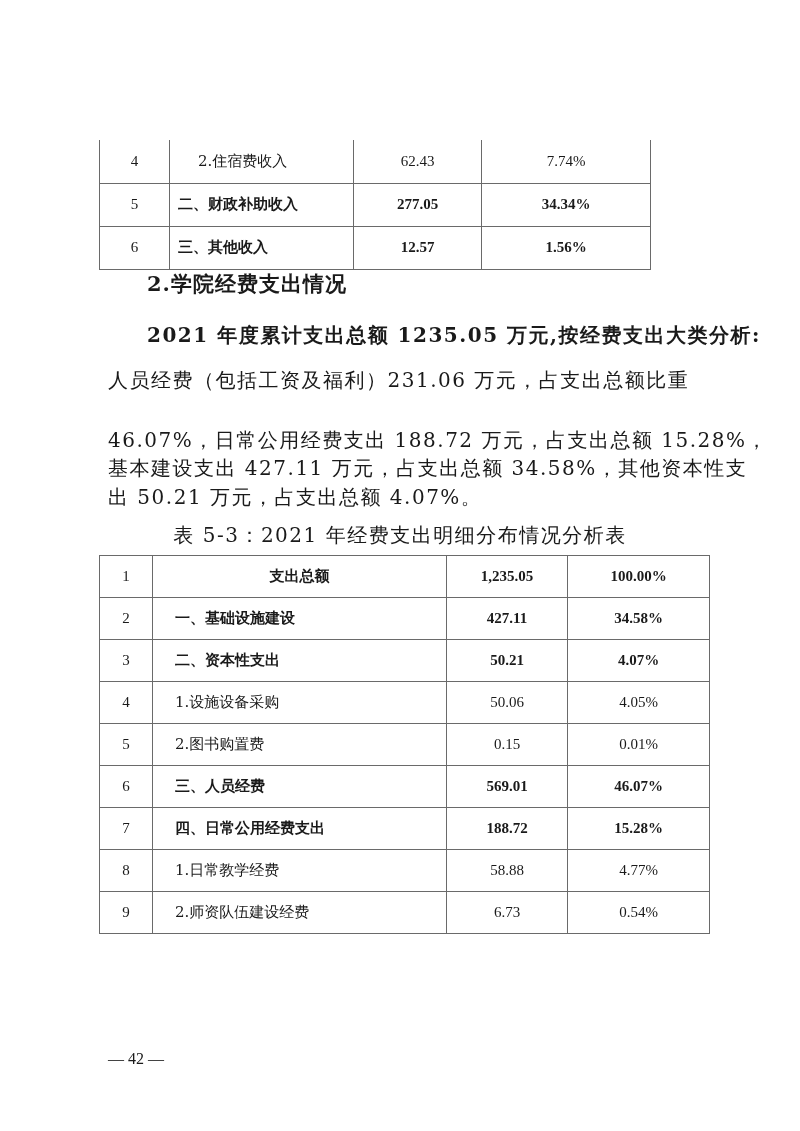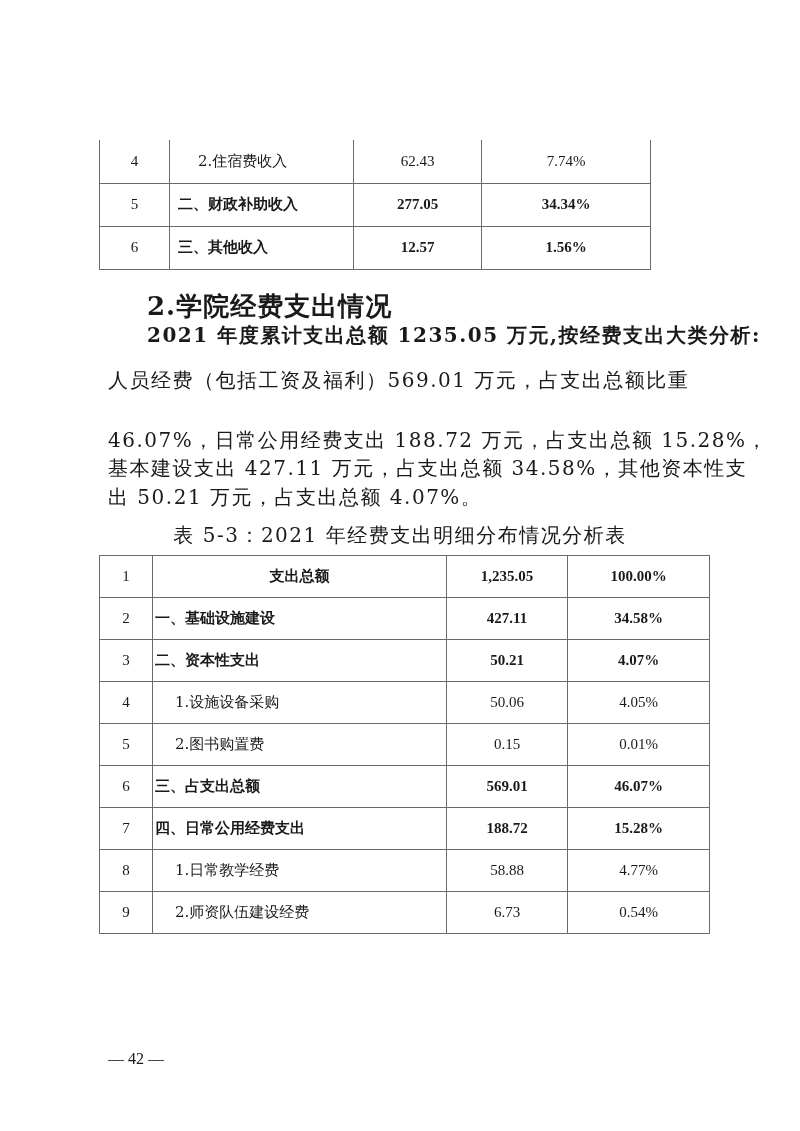--- a/index.html
+++ b/index.html
@@ -12,28 +12,28 @@
   .bold { font-weight: bold; margin-left: 6px; }
   .left { text-align: left; }
   .indent { padding-left: 22px; }
   .indent-top { padding-left: 28px; text-align: left; }
 
   #income-table { left: 99px; top: 140px; width: 551px; font-size: 15px; }
   #income-table tr { height: 43px; }
   #income-table tr:first-child td { border-top: none; }
   #income-table td.item { padding-left: 8px; }
 
-  #section-heading { position: absolute; left: 147px; top: 289px; font-size: 26px; font-weight: bold; letter-spacing: 1px; }
+  #section-heading { position: absolute; left: 147px; top: 270px; font-size: 21px; font-weight: bold; letter-spacing: 1px; }
   .para-line { position: absolute; left: 108px; width: 605px; font-size: 20px; letter-spacing: 1.5px; white-space: nowrap; }
   #table-caption { position: absolute; left: 0; width: 800px; top: 522px; text-align: center; font-size: 20px; letter-spacing: 1.5px; }
 
   #expense-table { left: 99px; top: 555px; width: 610px; font-size: 15px; }
   #expense-table tr { height: 42px; }
   #expense-table th { font-family: "DejaVu Sans", "Liberation Sans", sans-serif; font-size: 15px; }
-  #expense-table td.item { padding-left: 2px; }
+  #expense-table td.item { padding-left: 22px; }
 
   #page-number { position: absolute; left: 108px; top: 1050px; font-family: Liberation Serif, serif; font-size: 16px; }
 </style>
 </head>
 <body>
 
 <table id="income-table">
   <colgroup>
       <col style="width:70px">
       <col style="width:184px">
@@ -58,21 +58,21 @@
     <td class="left item bold">三、其他收入</td>
     <td class="num bold">12.57</td>
     <td class="num bold">1.56%</td>
   </tr>
 </tbody>
   </table>
 
 <div id="section-heading">2.学院经费支出情况</div>
 
 <div class="para-line" style="top:322px; left:147px;font-weight:bold;">2021 年度累计支出总额 1235.05 万元,按经费支出大类分析:</div>
-<div class="para-line" style="top:367px;">人员经费（包括工资及福利）569.01 万元，占支出总额比重</div>
+<div class="para-line" style="top:367px;">人员经费（包括工资及福利）231.06 万元，占支出总额比重</div>
 <div class="para-line" style="top:411px;margin-top:16px;">46.07%，日常公用经费支出 188.72 万元，占支出总额 15.28%，</div>
 <div class="para-line" style="top:455px;">基本建设支出 427.11 万元，占支出总额 34.58%，其他资本性支</div>
 <div class="para-line" style="top:485px; top:484px;">出 50.21 万元，占支出总额 4.07%。</div>
 
 <div id="table-caption">表 5-3：2021 年经费支出明细分布情况分析表</div>
 
 <table id="expense-table">
   <colgroup>
       <col style="width:53px">
       <col style="width:294px">
@@ -105,21 +105,21 @@
     <td class="num">4.05%</td>
   </tr>
   <tr>
     <td class="num">5</td>
     <td class="left indent">2.图书购置费</td>
     <td class="num">0.15</td>
     <td class="num">0.01%</td>
   </tr>
   <tr>
     <td class="num">6</td>
-    <td class="left item bold">三、占支出总额</td>
+    <td class="left item bold">三、人员经费</td>
     <td class="num bold">569.01</td>
     <td class="num bold">46.07%</td>
   </tr>
   <tr>
     <td class="num">7</td>
     <td class="left item bold">四、日常公用经费支出</td>
     <td class="num bold">188.72</td>
     <td class="num bold">15.28%</td>
   </tr>
   <tr>

